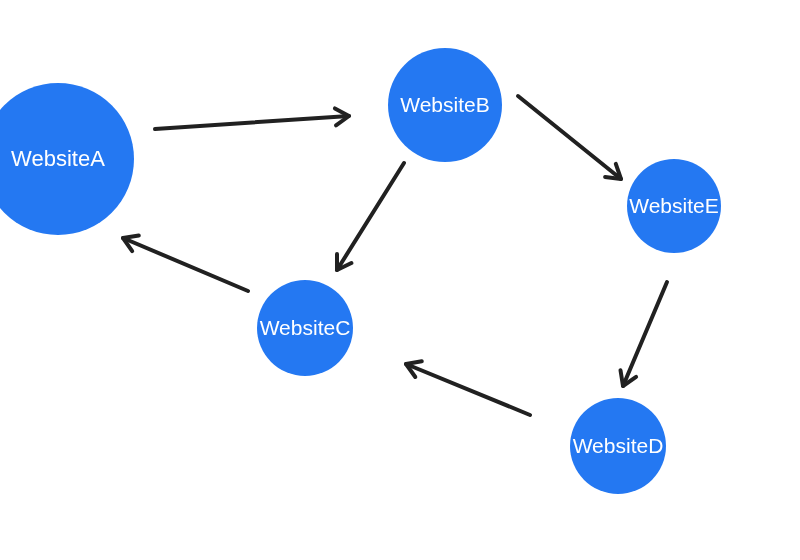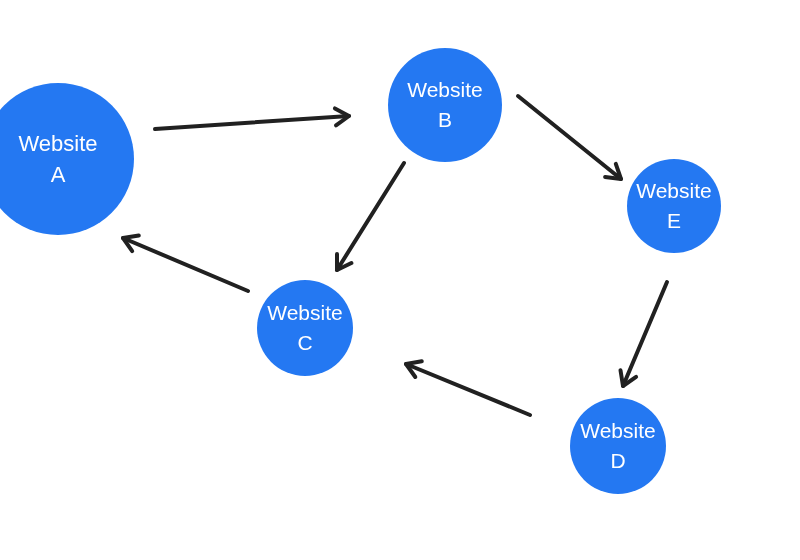--- a/index.html
+++ b/index.html
@@ -19,21 +19,21 @@
     position: absolute;
     left: 0;
     top: 0;
     width: 800px;
     height: 560px;
   }
   .node {
     position: absolute;
     border-radius: 50%;
     display: flex;
-    flex-direction: column;
+    flex-direction: row;
     align-items: center;
     justify-content: center;
     text-align: center;
     color: #ffffff;
     line-height: 1.42;
     user-select: none;
   }
   .node span {
     display: block;
     white-space: nowrap;

